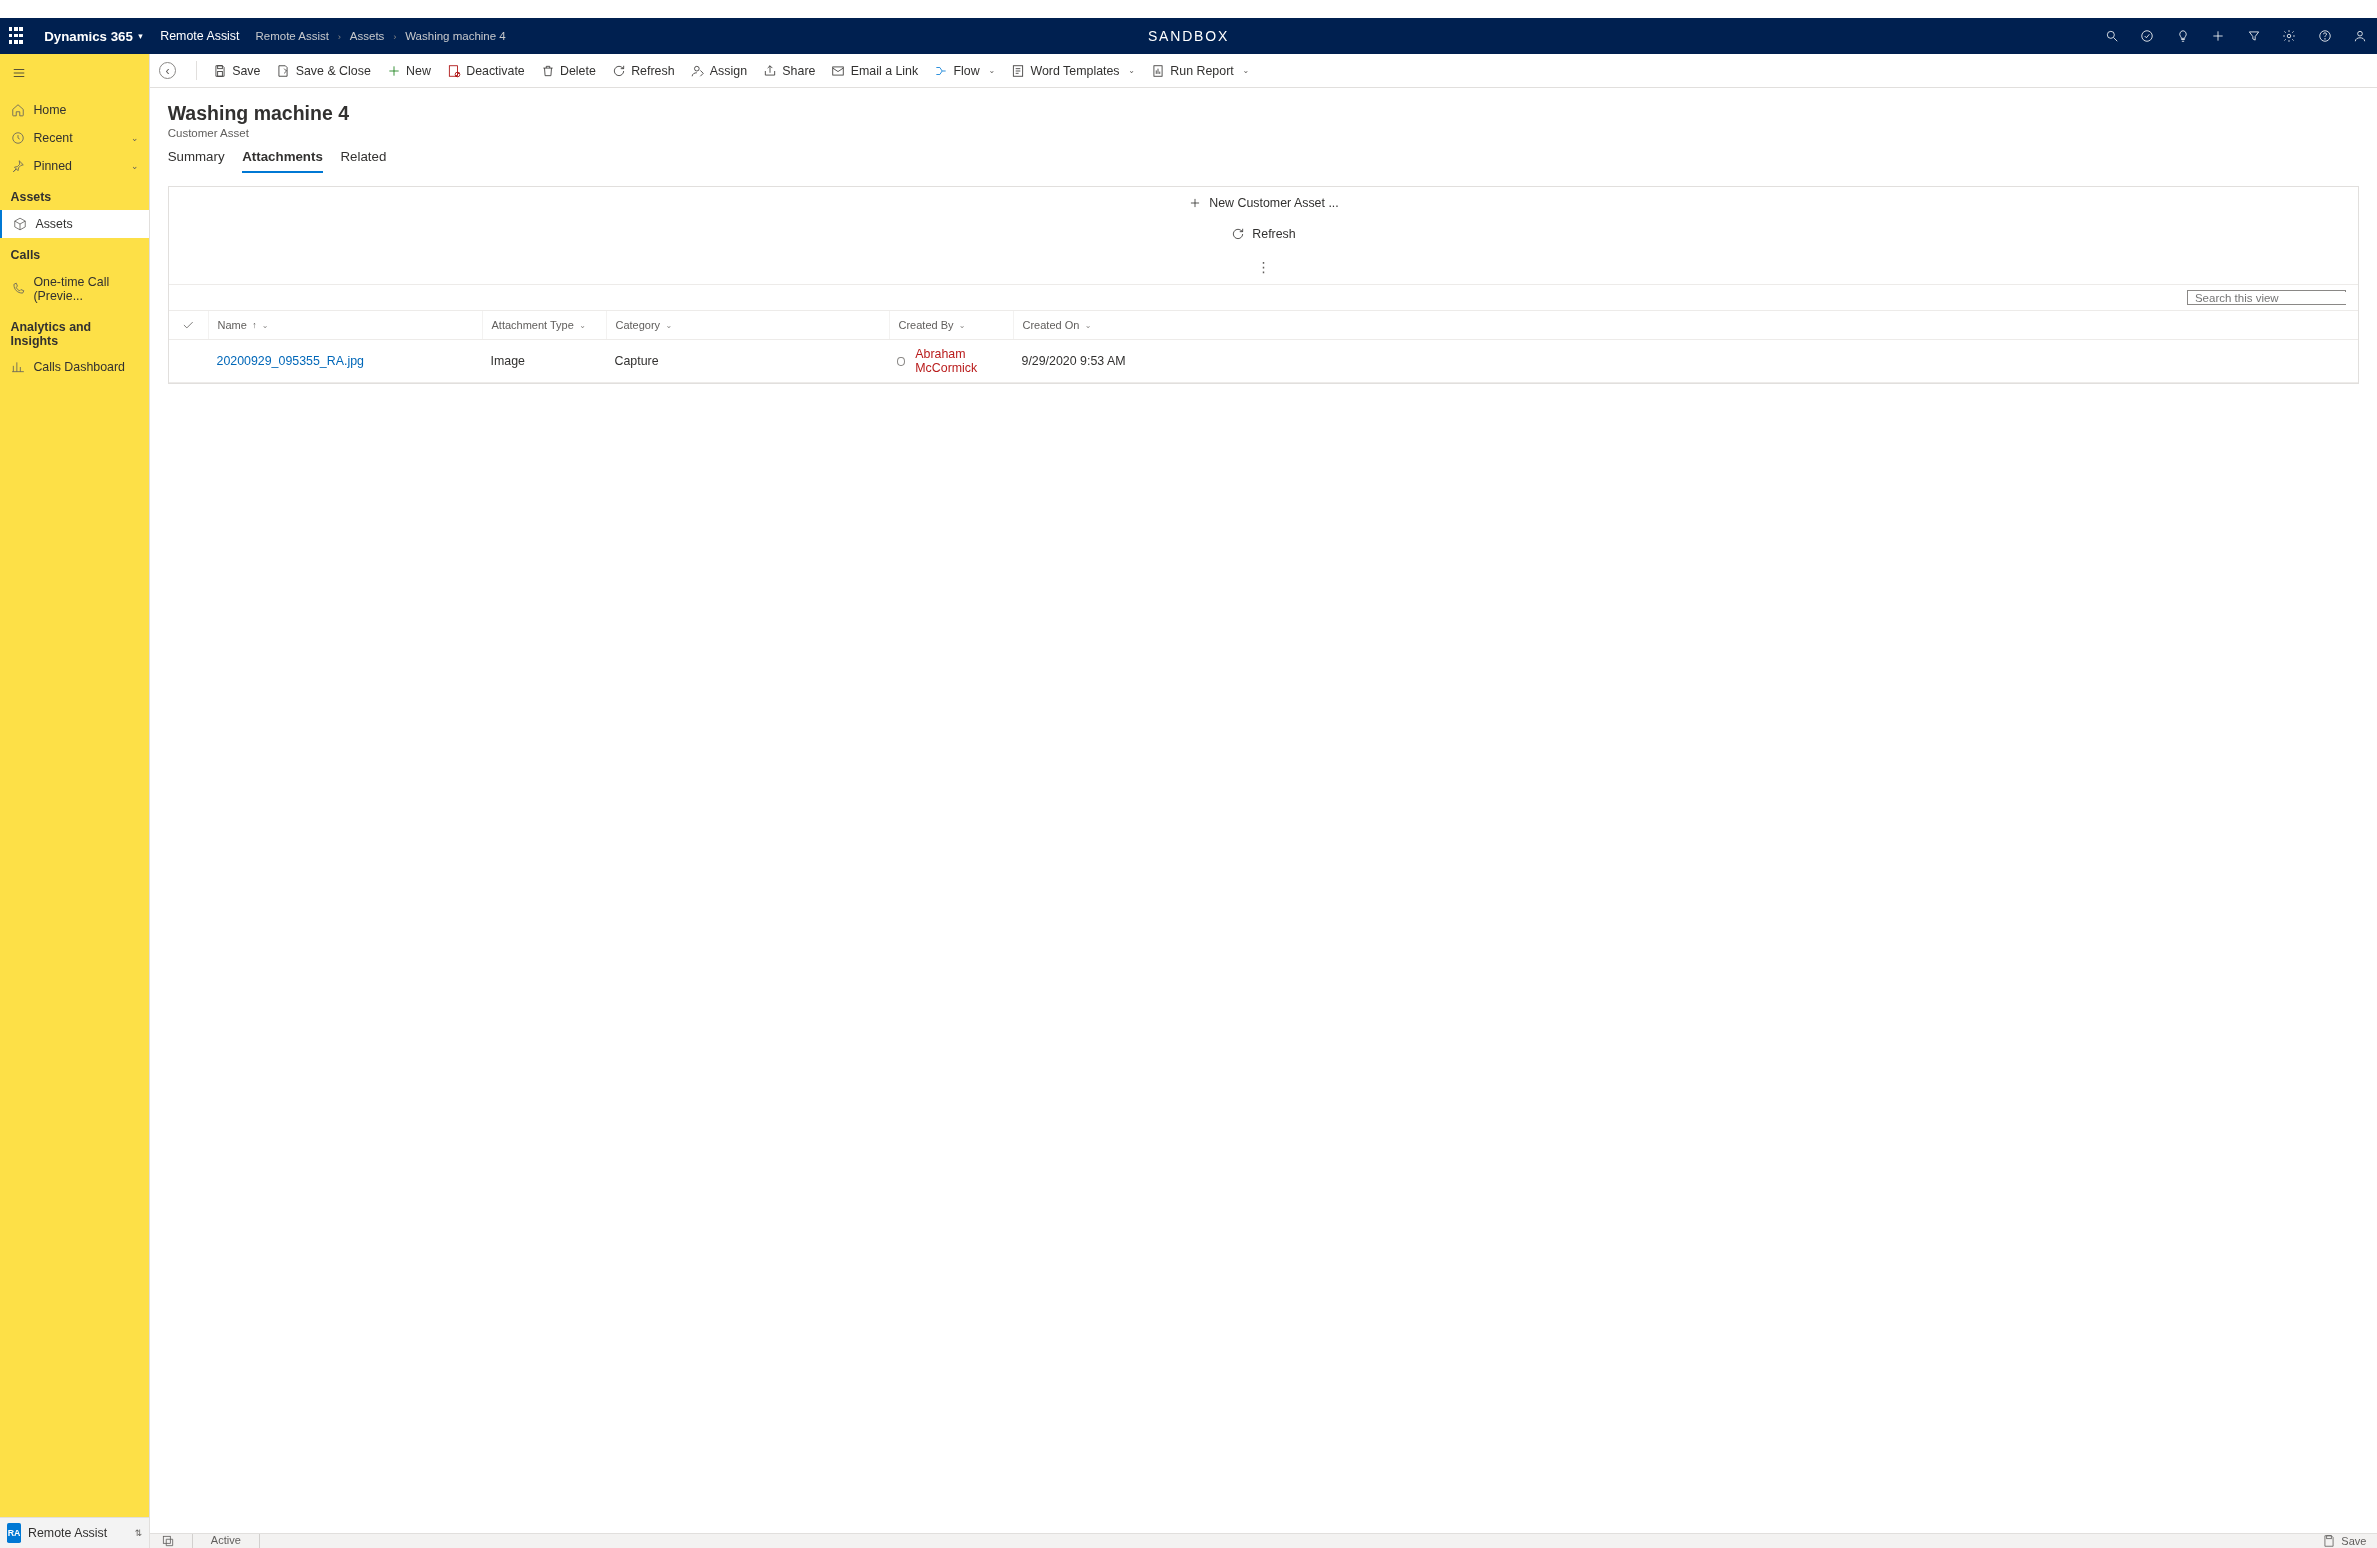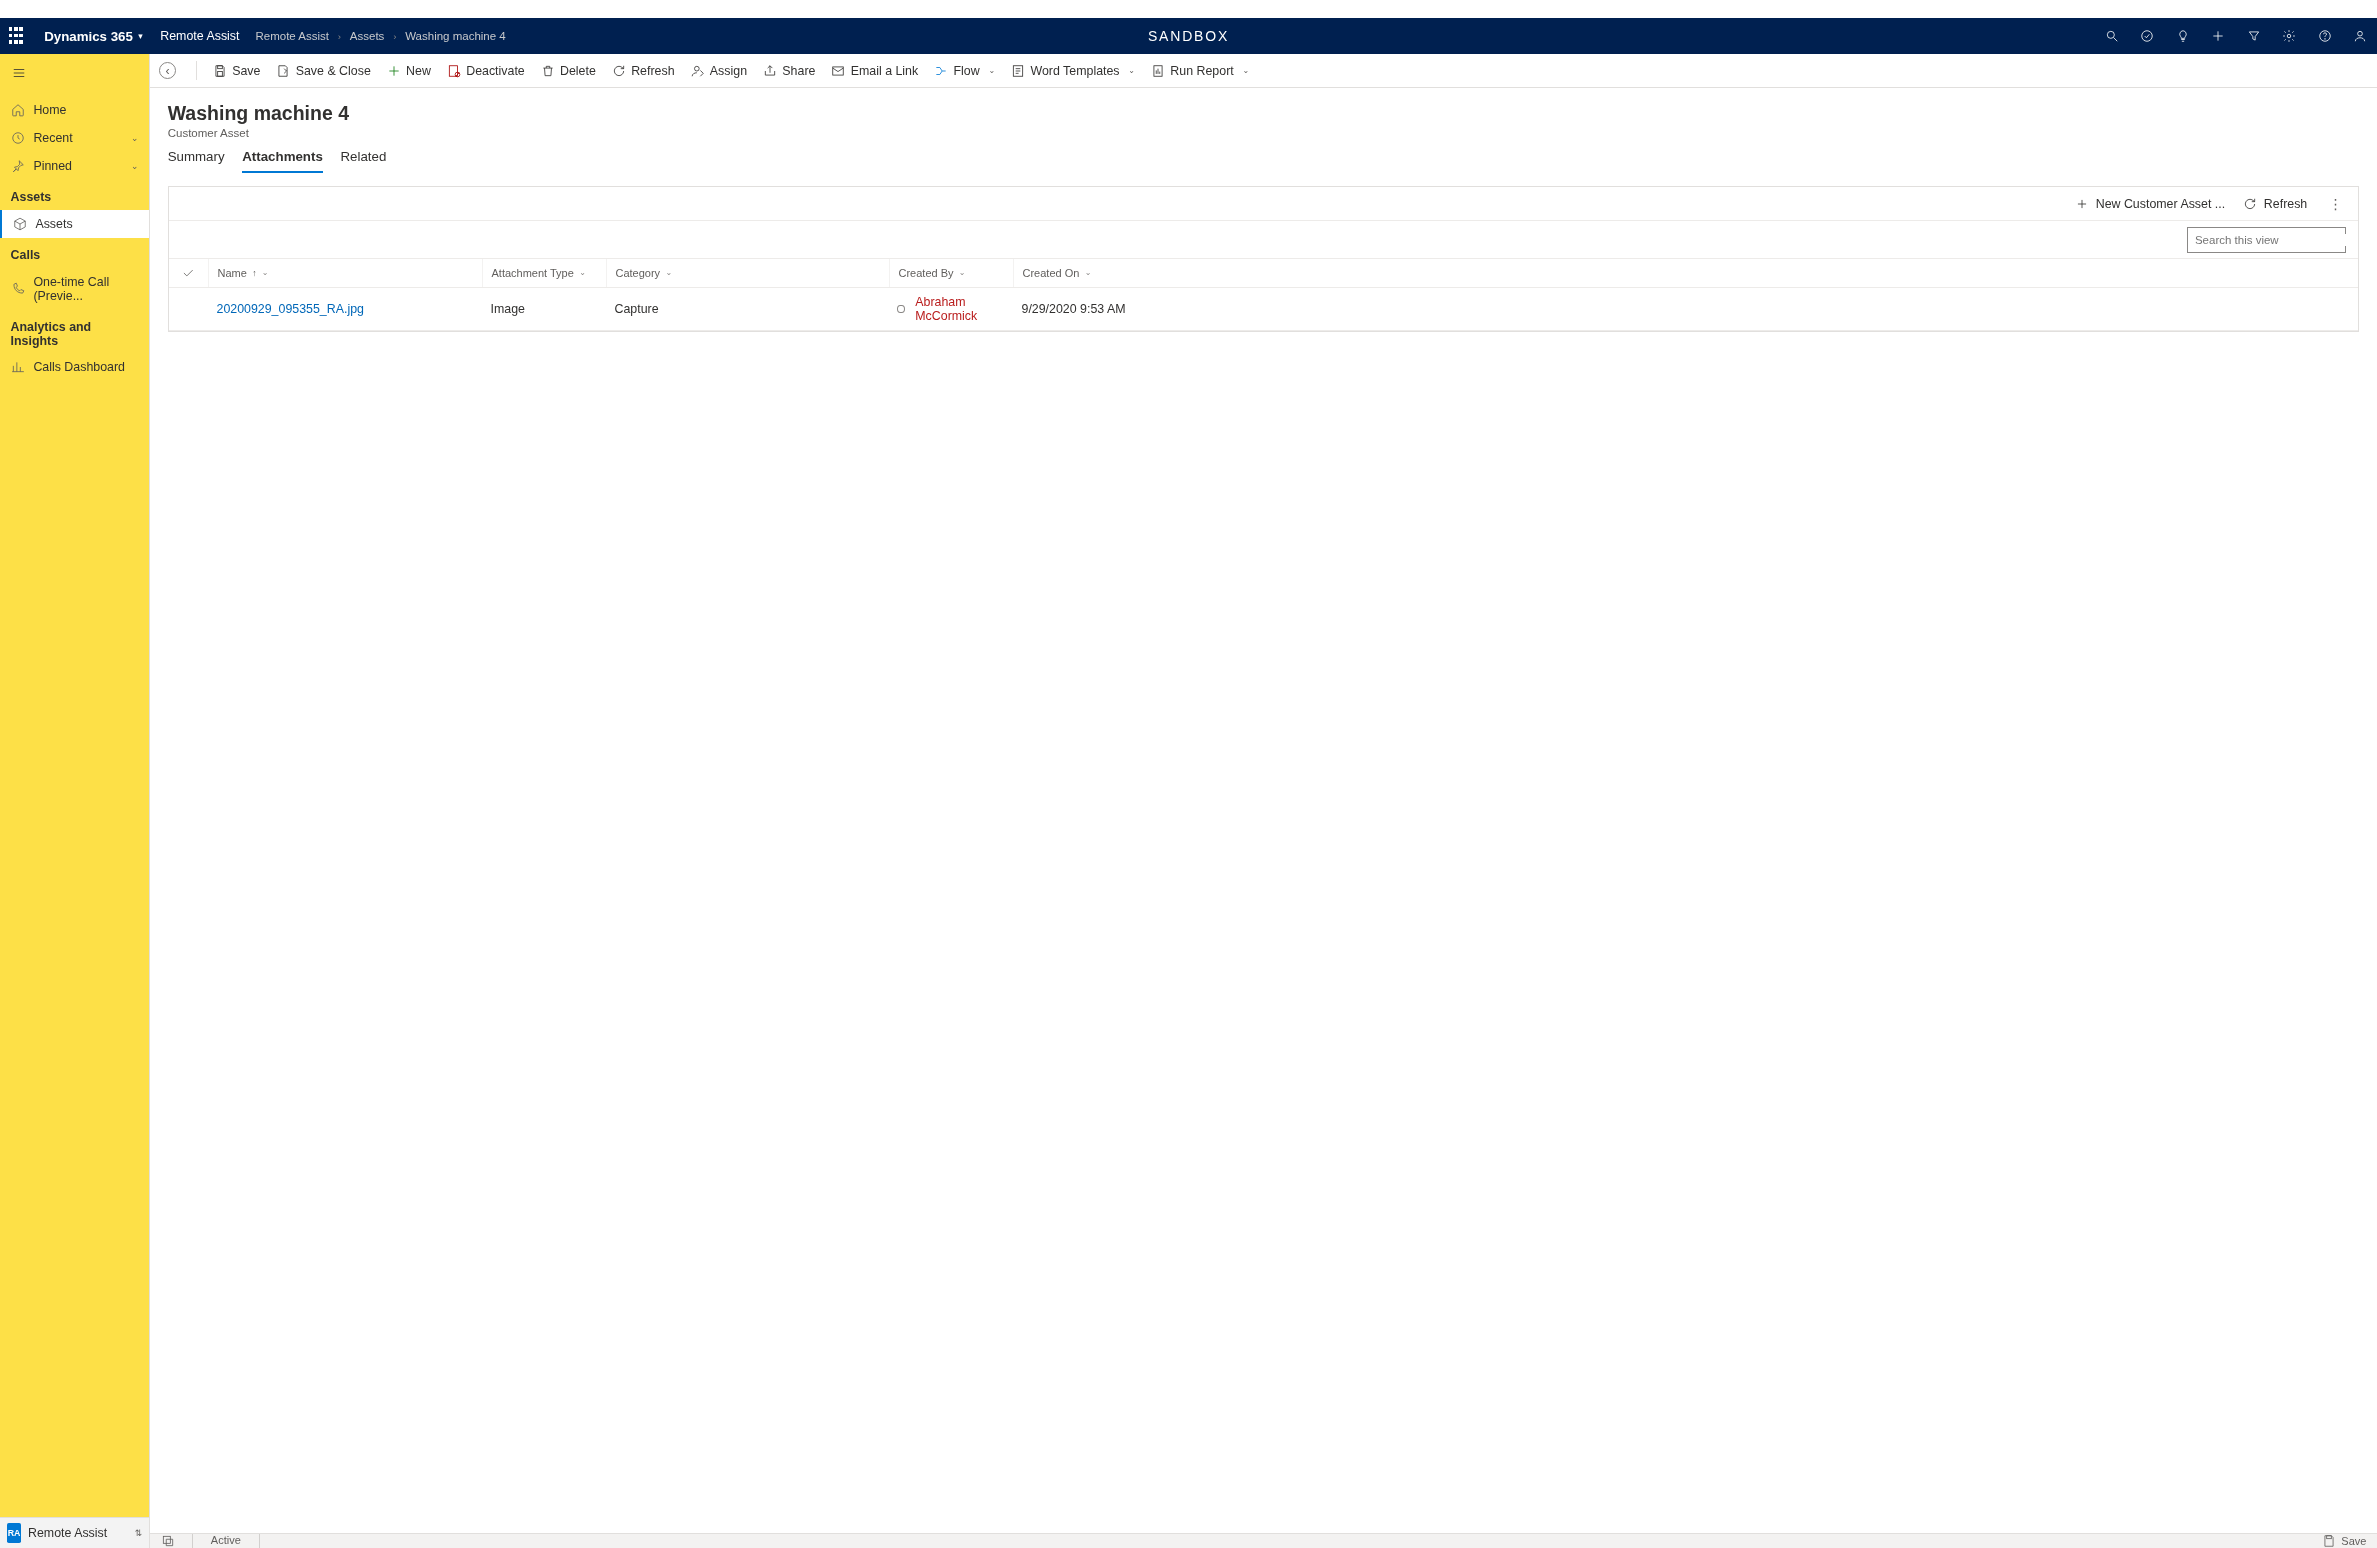--- a/index.html
+++ b/index.html
@@ -228,31 +228,32 @@
     border: 0.9px solid #e1dfdd;
     background:#fff;
   }
   .panel-cmd {
     display:flex;
     justify-content:flex-end;
     align-items:center;
     gap: 17.7px;
     padding: 8.8px 12.4px;
     border-bottom:0.9px solid #edebe9;
+    flex-direction:column;
   }
   .panel-cmd .pbtn { display:flex;align-items:center;gap:7px;cursor:pointer;font-size:12.4px;}
   .panel-cmd .dots { cursor:pointer; font-size:14px; color:#605e5c; padding:0 3.5px;}
   .panel-search {
     display:flex;justify-content:flex-end;
     padding: 5.3px 12.4px;
   }
   .panel-search .sbox {
     width: 159px;
     border:0.9px solid #8a8886;
-    height:26px;
+    height:15px;
     display:flex;
     align-items:center;
     padding:0 7px;
     font-size:11.5px;
     color:#605e5c;
     gap:5.3px;
   }
   .panel-search .sbox input{ border:none;outline:none;flex:1;font-size:11.5px;}
   .grid {
     width:100%;

